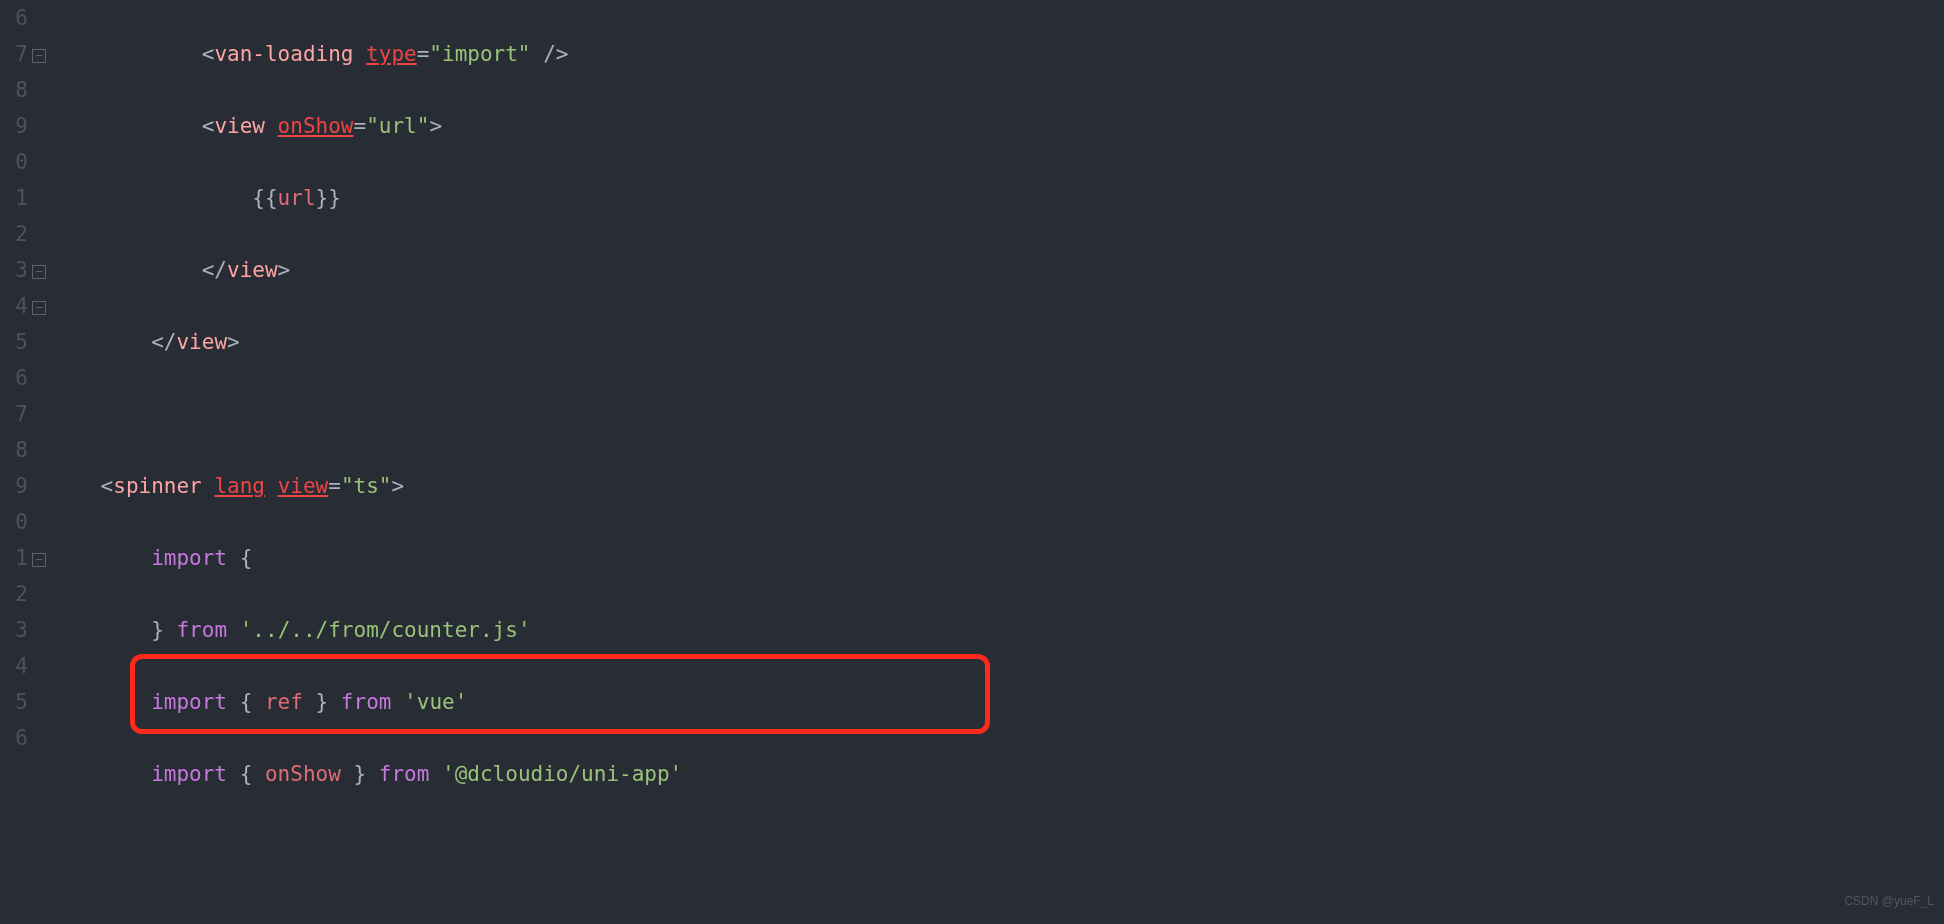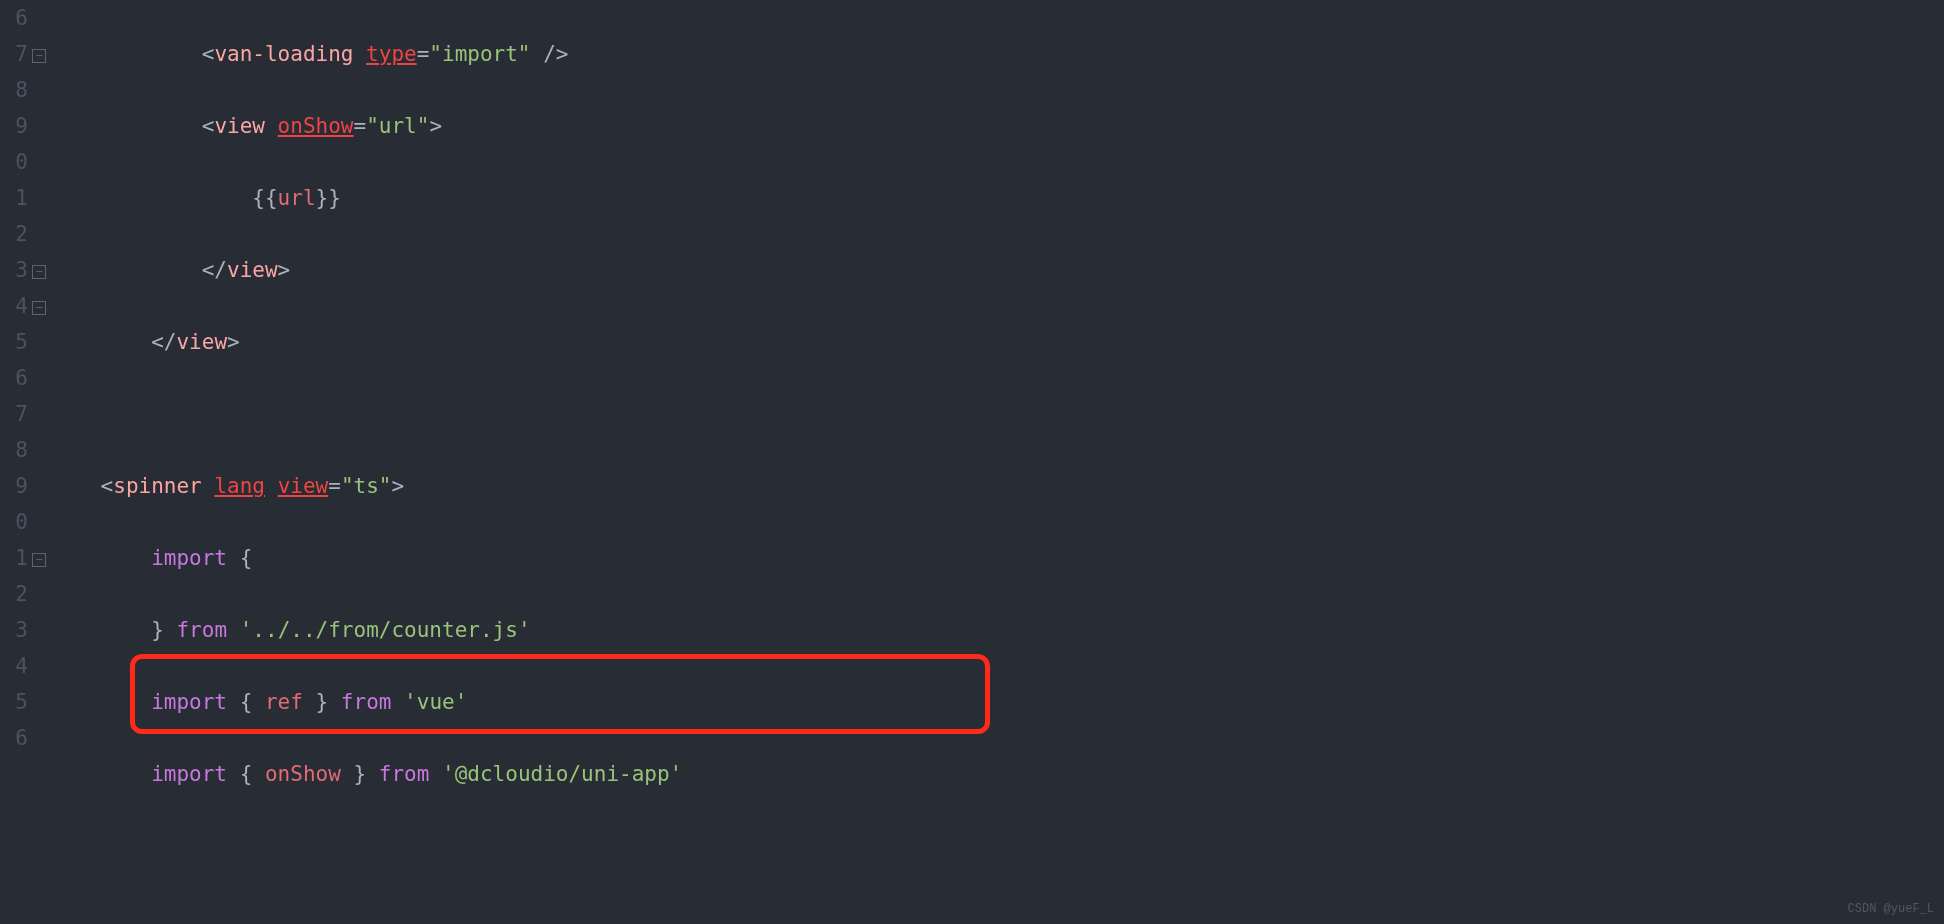--- a/index.html
+++ b/index.html
@@ -67,25 +67,25 @@
     pointer-events: none;
     left: 80px;
     top: 654px;
     width: 850px;
     height: 70px;
   }
 
   .watermark {
     position: absolute;
     right: 10px;
-    bottom: 8px;
+    bottom: 16px;
     font-size: 12px;
     line-height: 14px;
     color: #6b7280;
-    font-family: Liberation Mono, monospace;
+    font-family: Liberation Sans, sans-serif;
     opacity: .6;
   }
 </style>
 </head>
 <body>
 
 <div class="editor">
   <div class="gutter">
     <div class="row">6</div>
     <div class="row">7</div>

